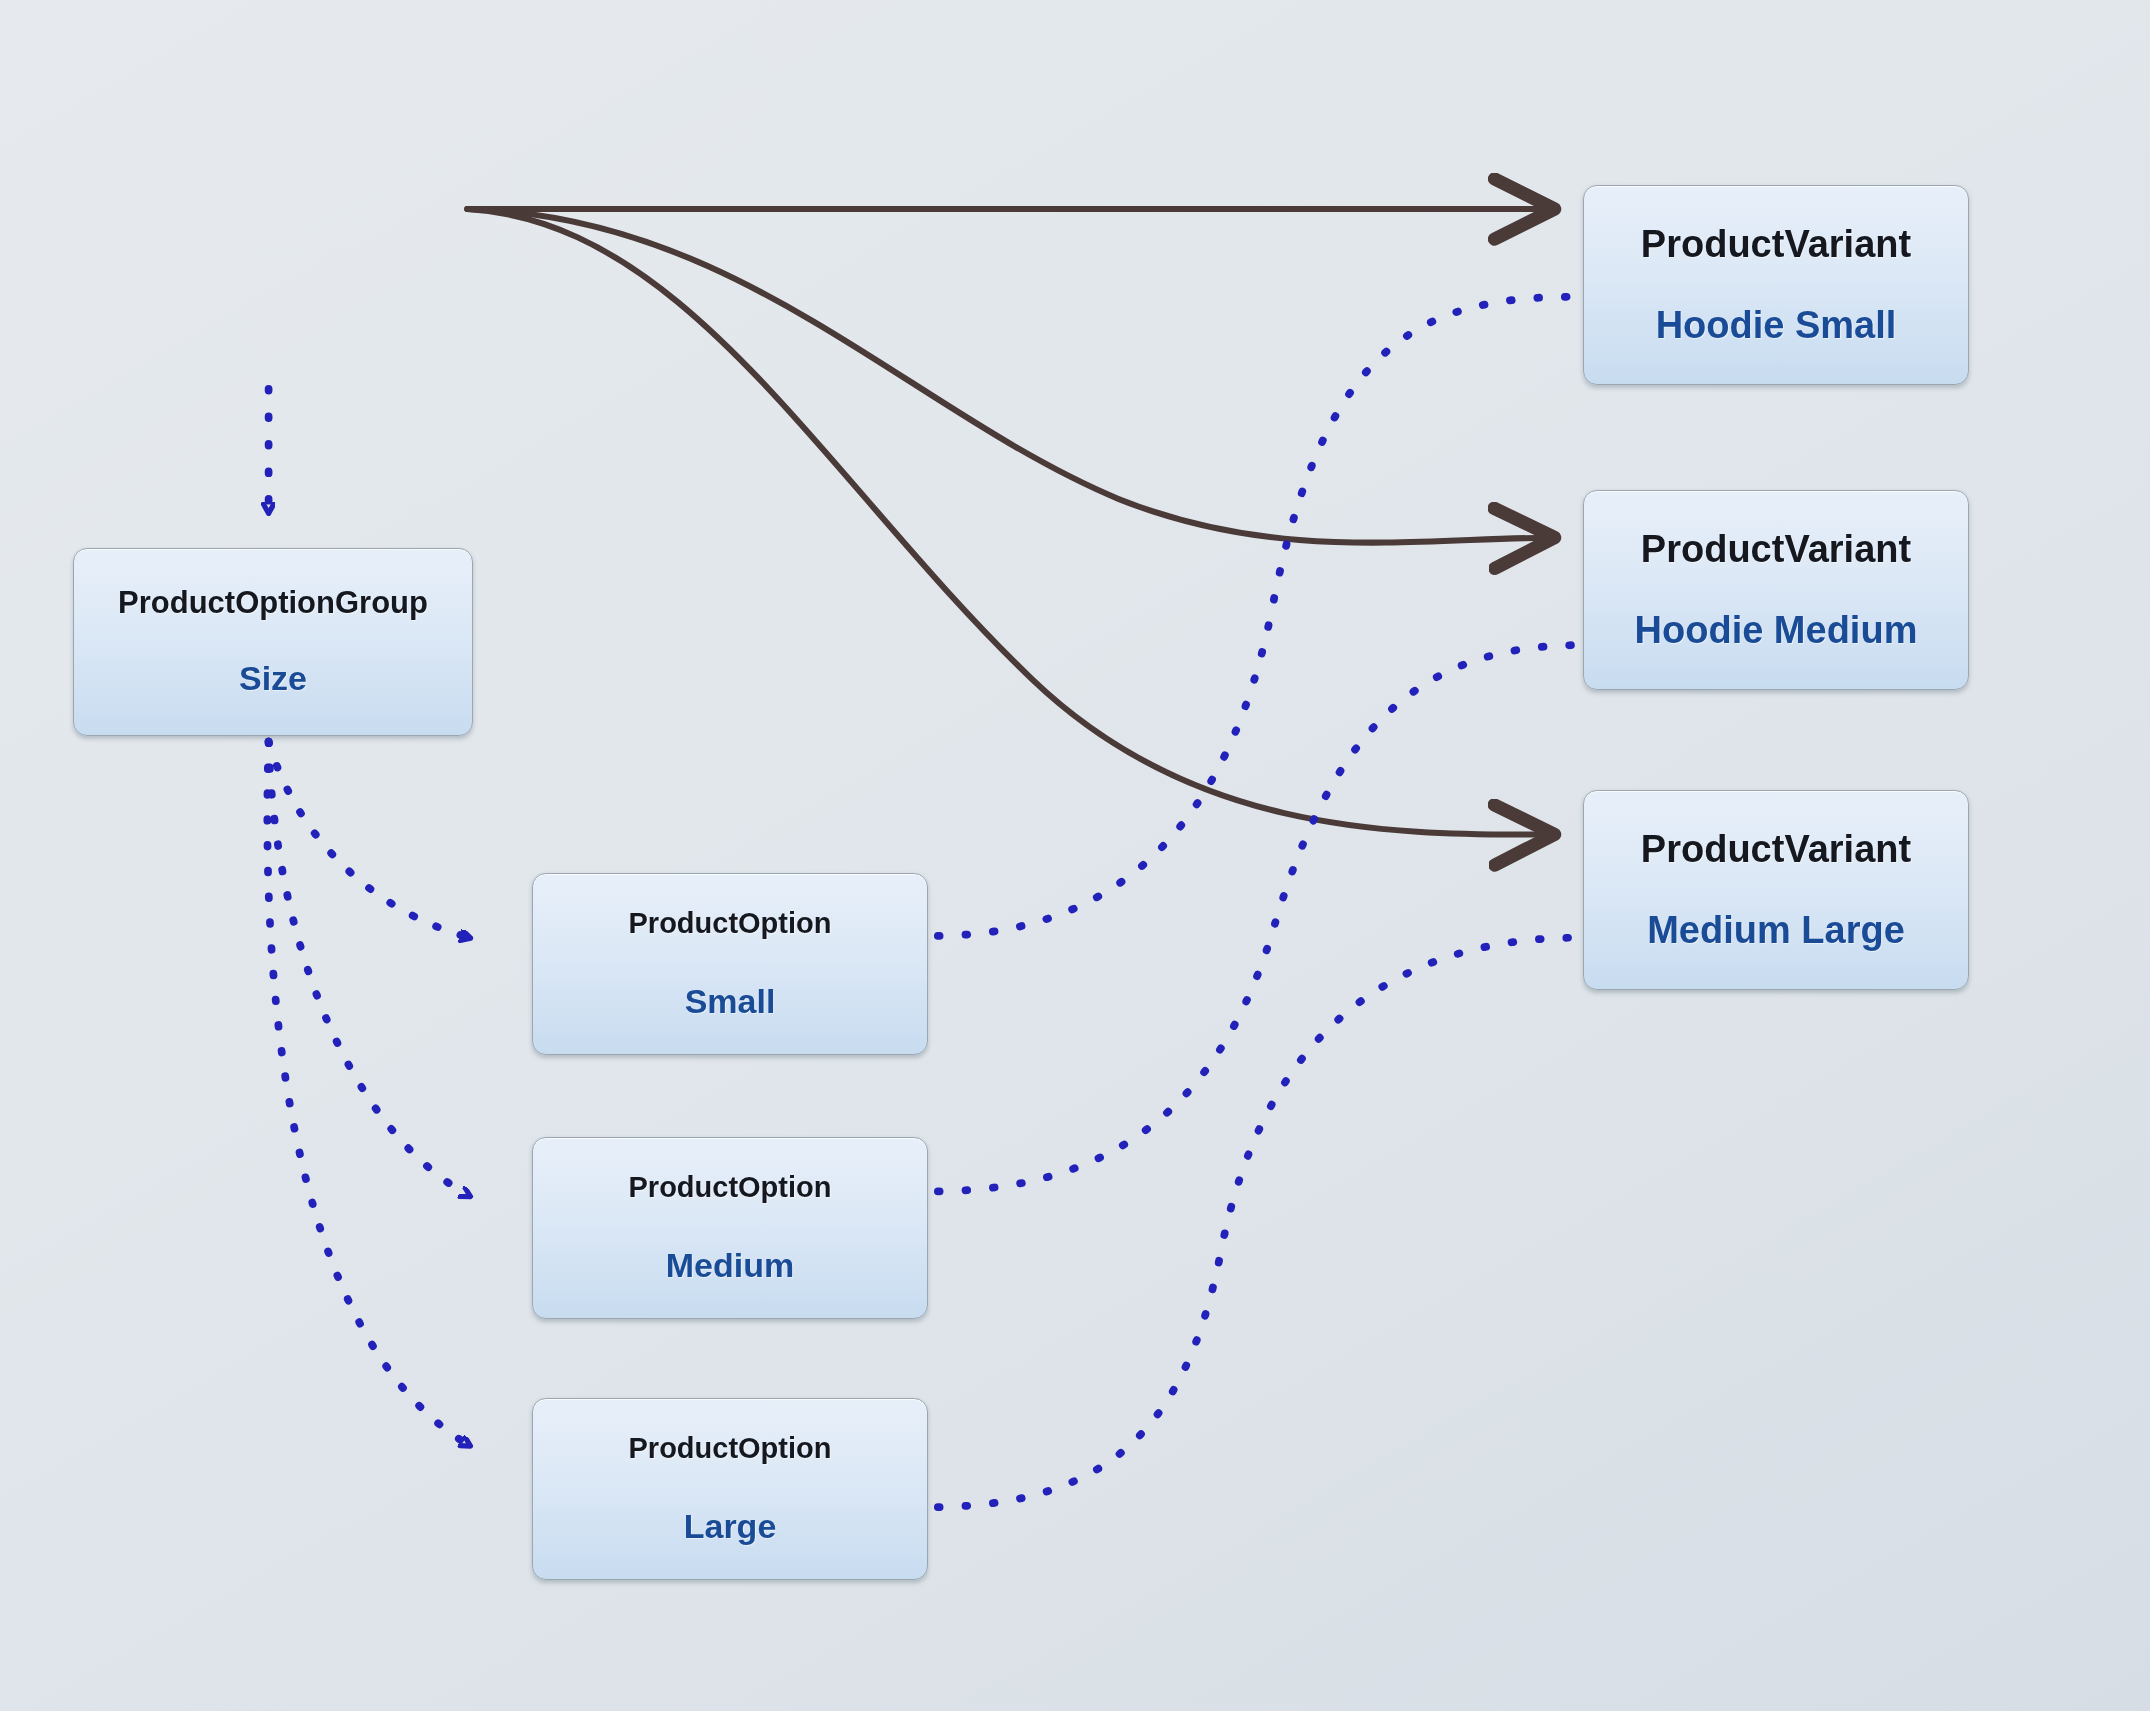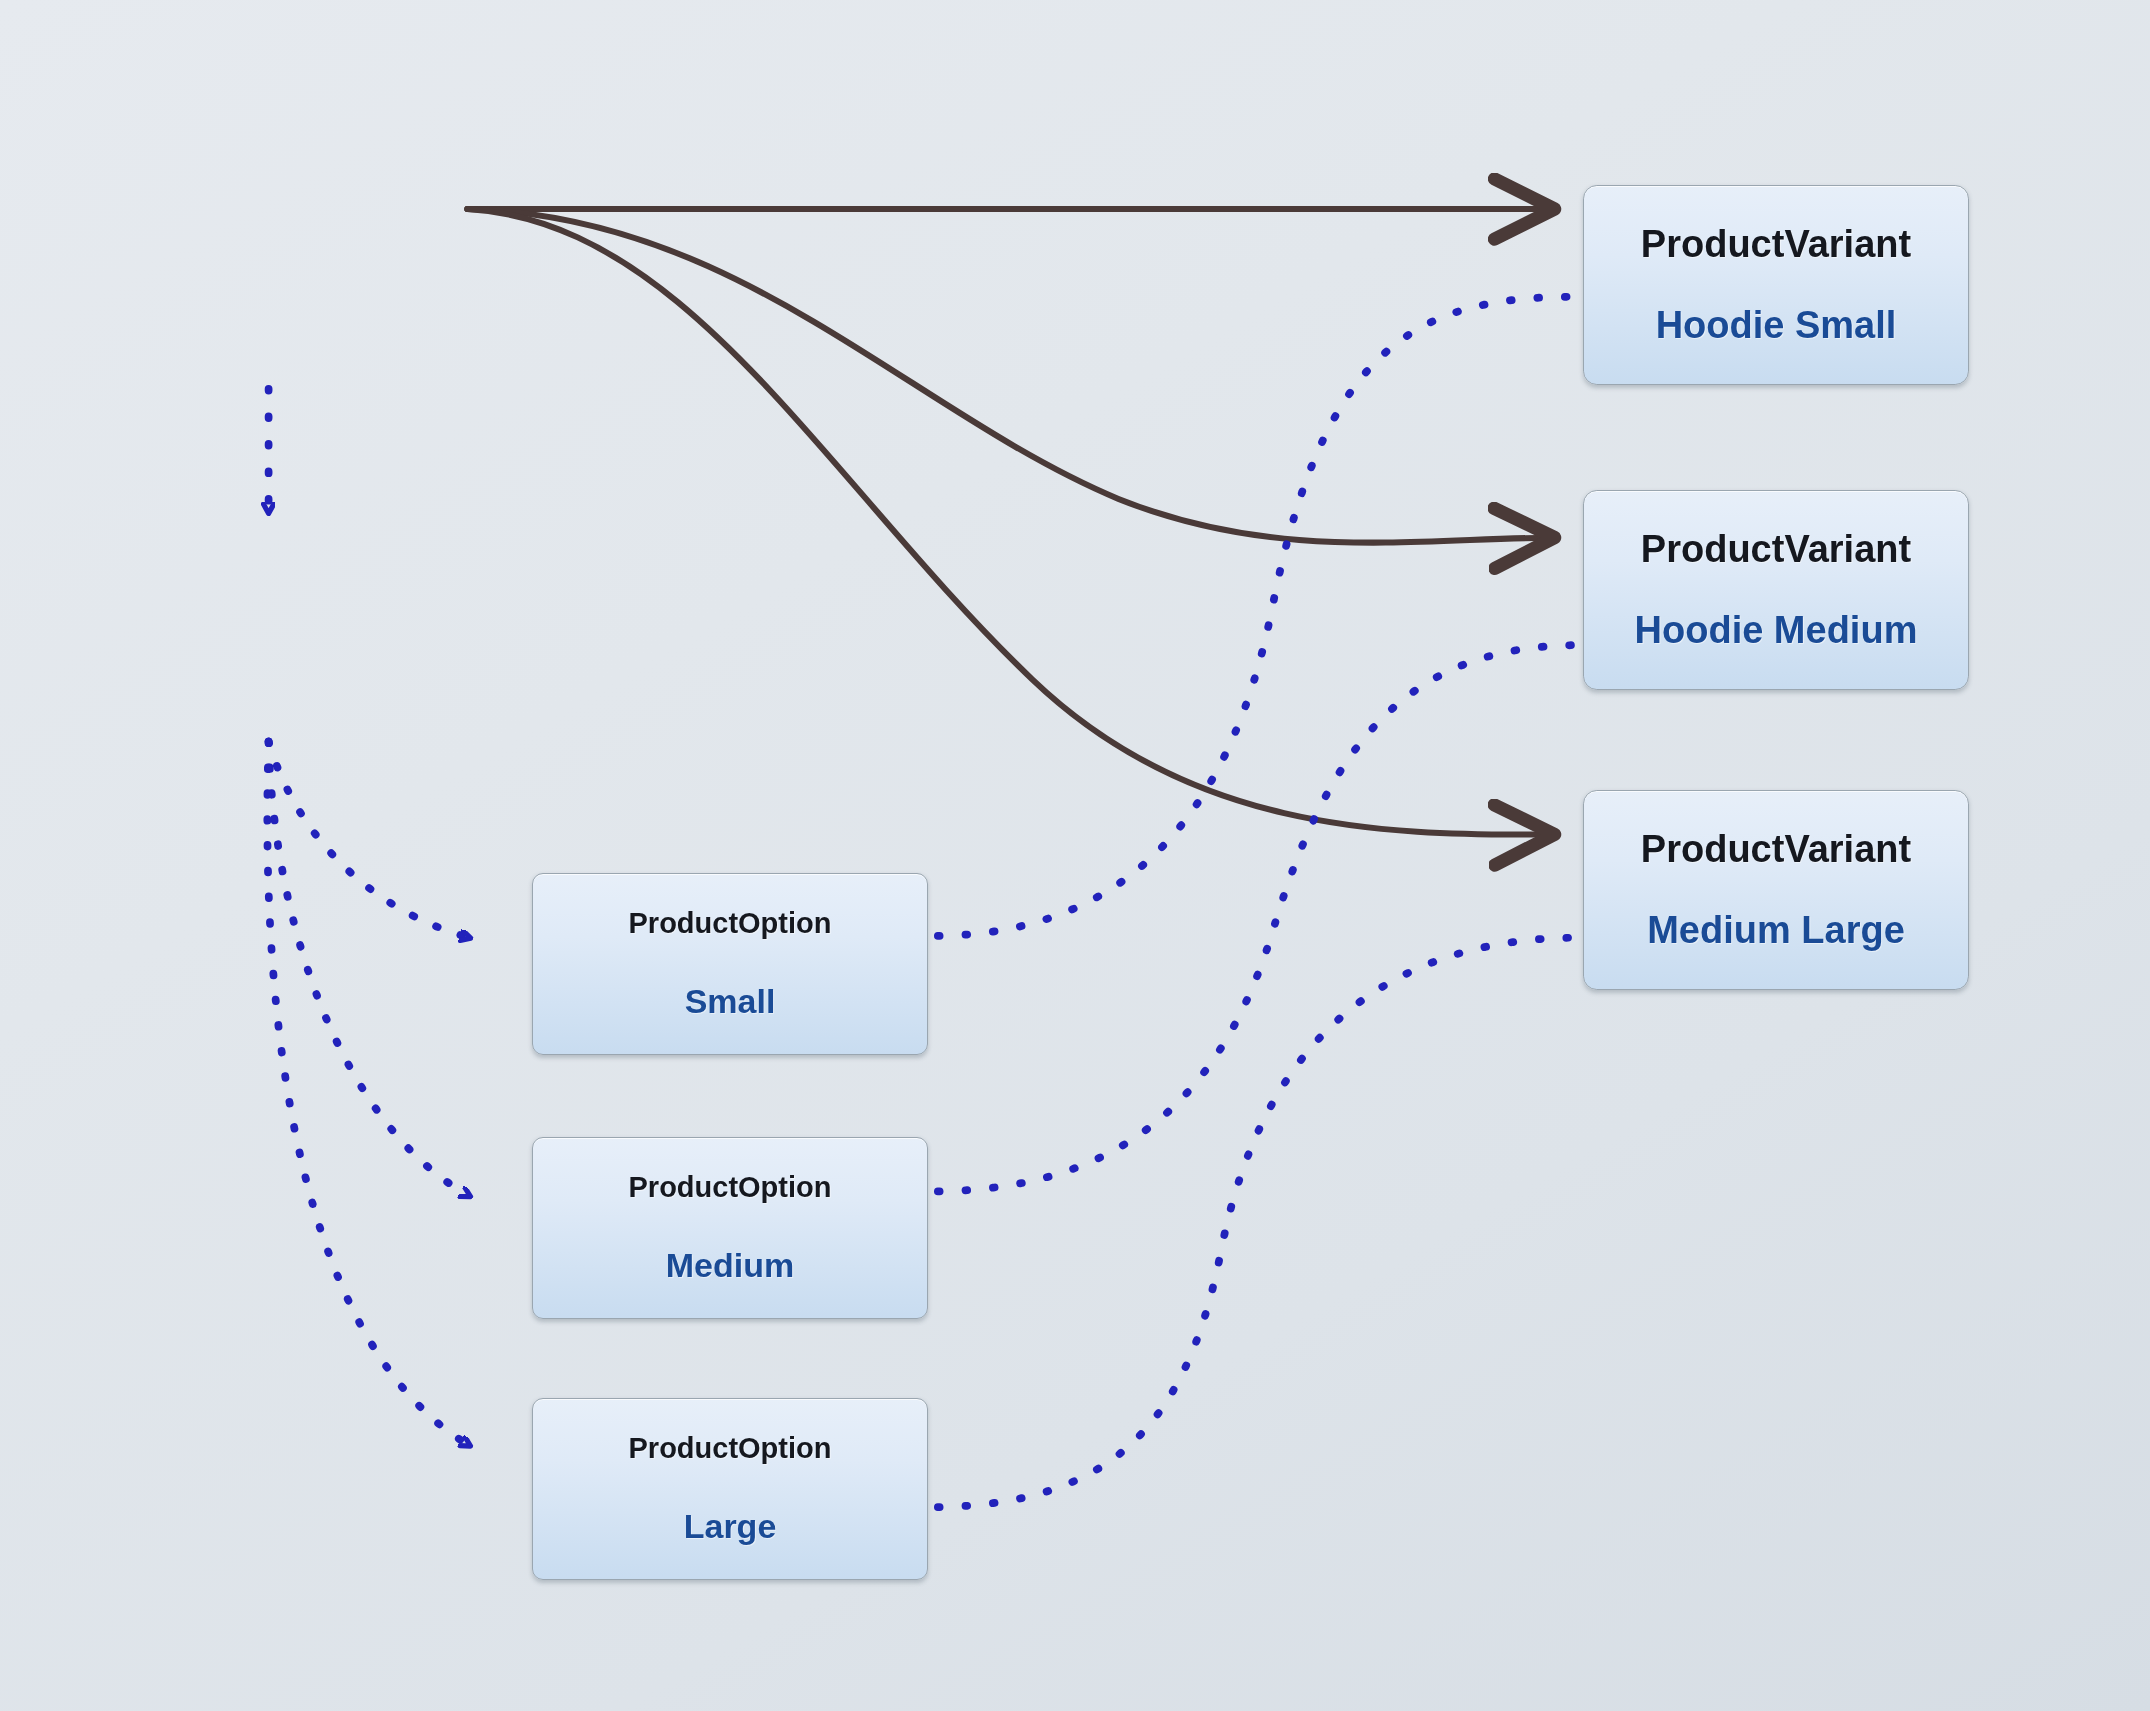--- a/index.html
+++ b/index.html
@@ -57,21 +57,21 @@
   #node-product { left: 95px; top: 176px; width: 357px; height: 202px; }
   #node-product .ntitle { font-size: 43px; margin-bottom: 34px; }
   #node-product .nsub   { font-size: 40px; }
 
   
   #node-pog { left: 73px; top: 548px; width: 400px; height: 188px; }
   #node-pog .ntitle { font-size: 31px; margin-bottom: 41px; }
   #node-pog .nsub   { font-size: 34px; }
 
   
-  .node-option { left: 532px; width: 396px; height: 182px; border-radius: 11px; }
+  .node-option { left: 532px; width: 396px; height: 182px; }
   .node-option .ntitle { font-size: 29px; margin-bottom: 45px; }
   .node-option .nsub   { font-size: 34px; text-align: right; }
   #node-opt-0 { top: 873px; }
   #node-opt-1 { top: 1137px; }
   #node-opt-2 { top: 1398px; }
 
   
   .node-variant { left: 1583px; width: 386px; height: 200px; }
   .node-variant .ntitle { font-size: 38px; margin-bottom: 41px; }
   .node-variant .nsub   { font-size: 38px; }
@@ -111,20 +111,24 @@
     </g>
 
     <g>
       <path d="M 1090,1088 C 1300,1085 1430,960 1480,700 C 1540,400 1650,345 1830,345" fill="none" stroke="#2222bb" stroke-width="9" stroke-linecap="round" stroke-dasharray="2 30"></path>
       <path d="M 1090,1385 C 1300,1382 1420,1280 1480,1080 C 1545,860 1640,752 1830,750" fill="none" stroke="#2222bb" stroke-width="9" stroke-linecap="round" stroke-dasharray="2 30"></path>
       <path d="M 1090,1752 C 1290,1748 1380,1660 1420,1450 C 1470,1200 1620,1092 1830,1090" fill="none" stroke="#2222bb" stroke-width="9" stroke-linecap="round" stroke-dasharray="2 30"></path>
     </g>
   </svg>
 
 
+  <div class="node" id="node-pog">
+    <div class="ntitle">ProductOptionGroup</div>
+    <div class="nsub">Size</div>
+  </div>
 
   <div class="node node-option" id="node-opt-0">
     <div class="ntitle">ProductOption</div>
     <div class="nsub">Small</div>
   </div>
   <div class="node node-option" id="node-opt-1">
     <div class="ntitle">ProductOption</div>
     <div class="nsub">Medium</div>
   </div>
   <div class="node node-option" id="node-opt-2">

